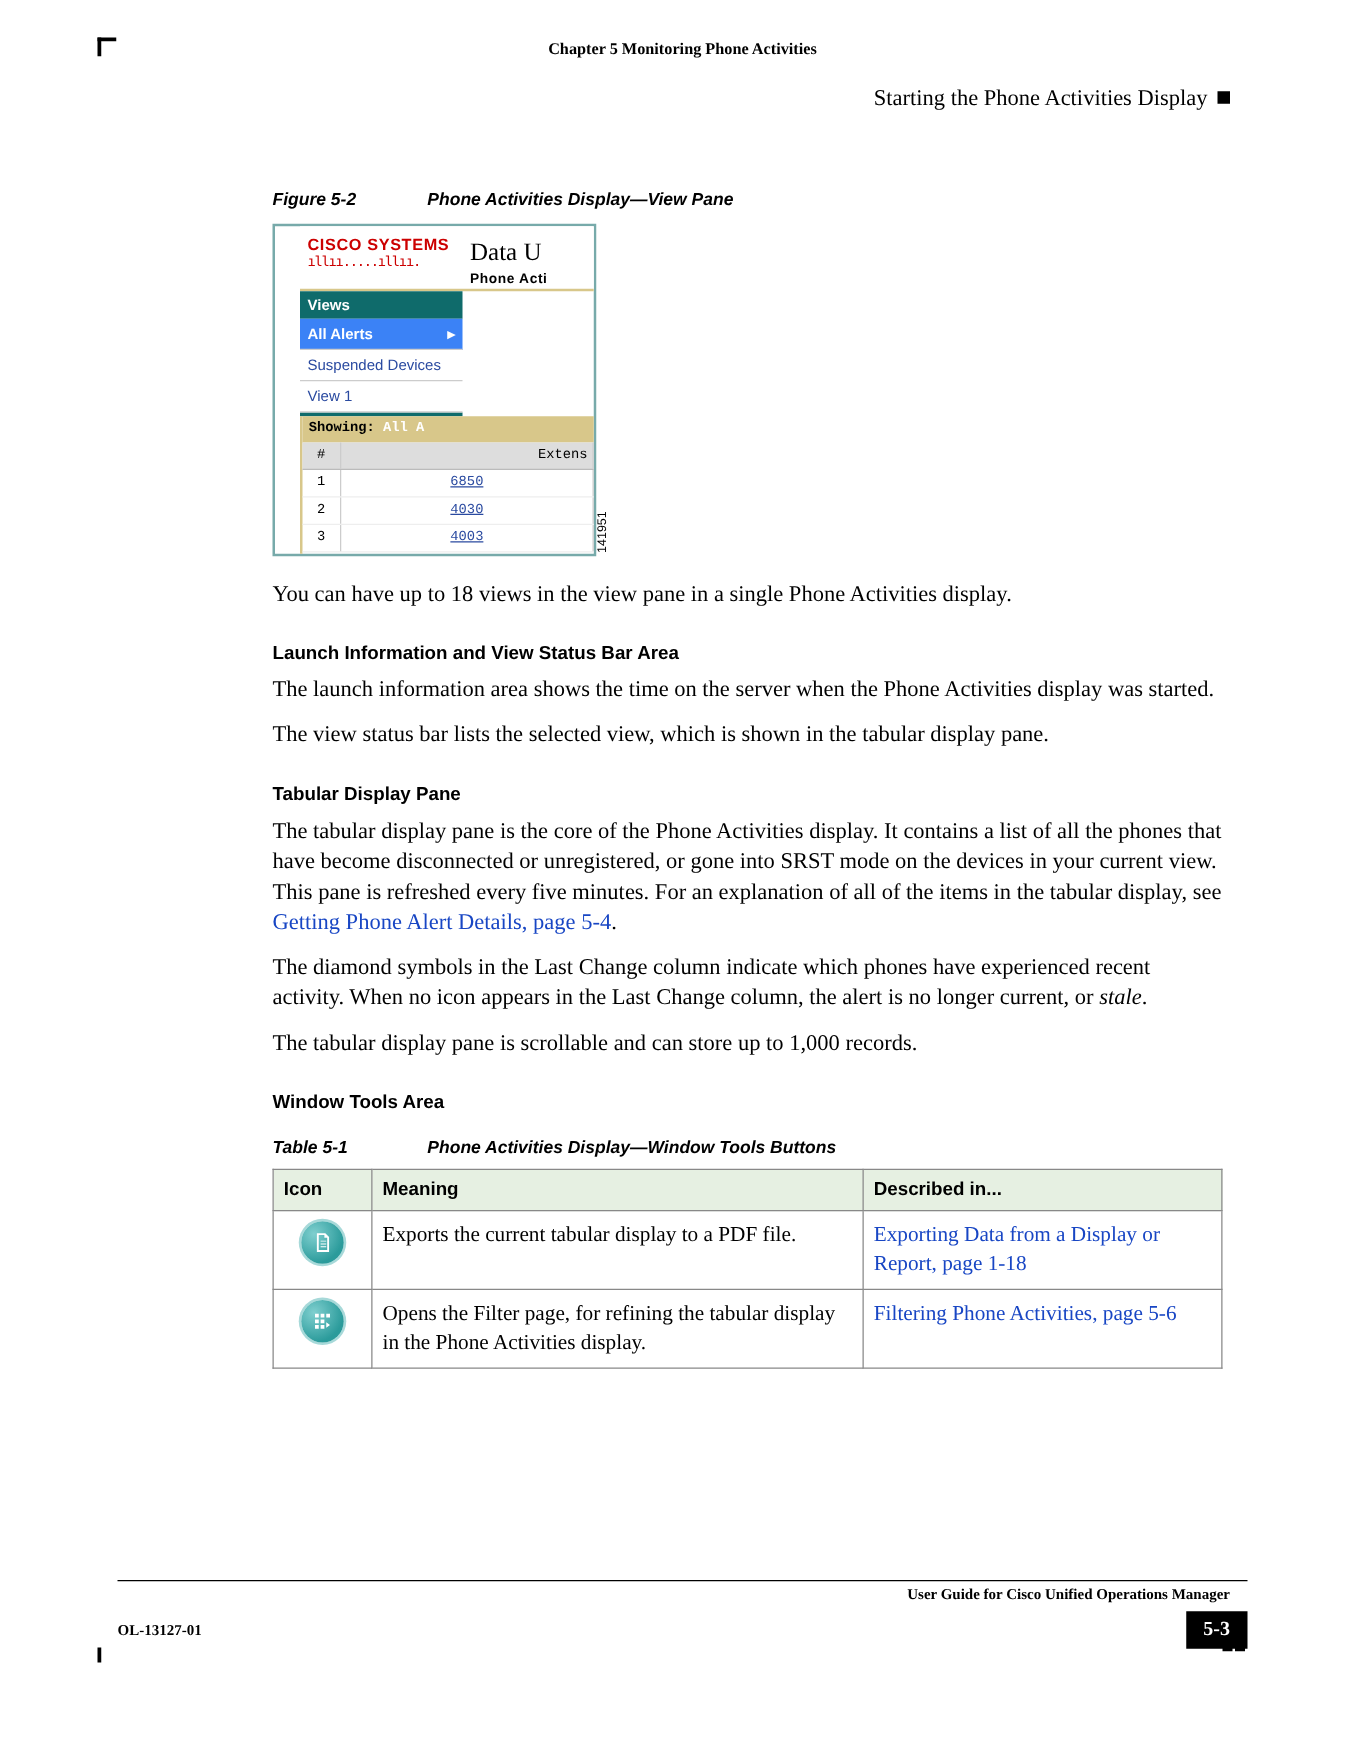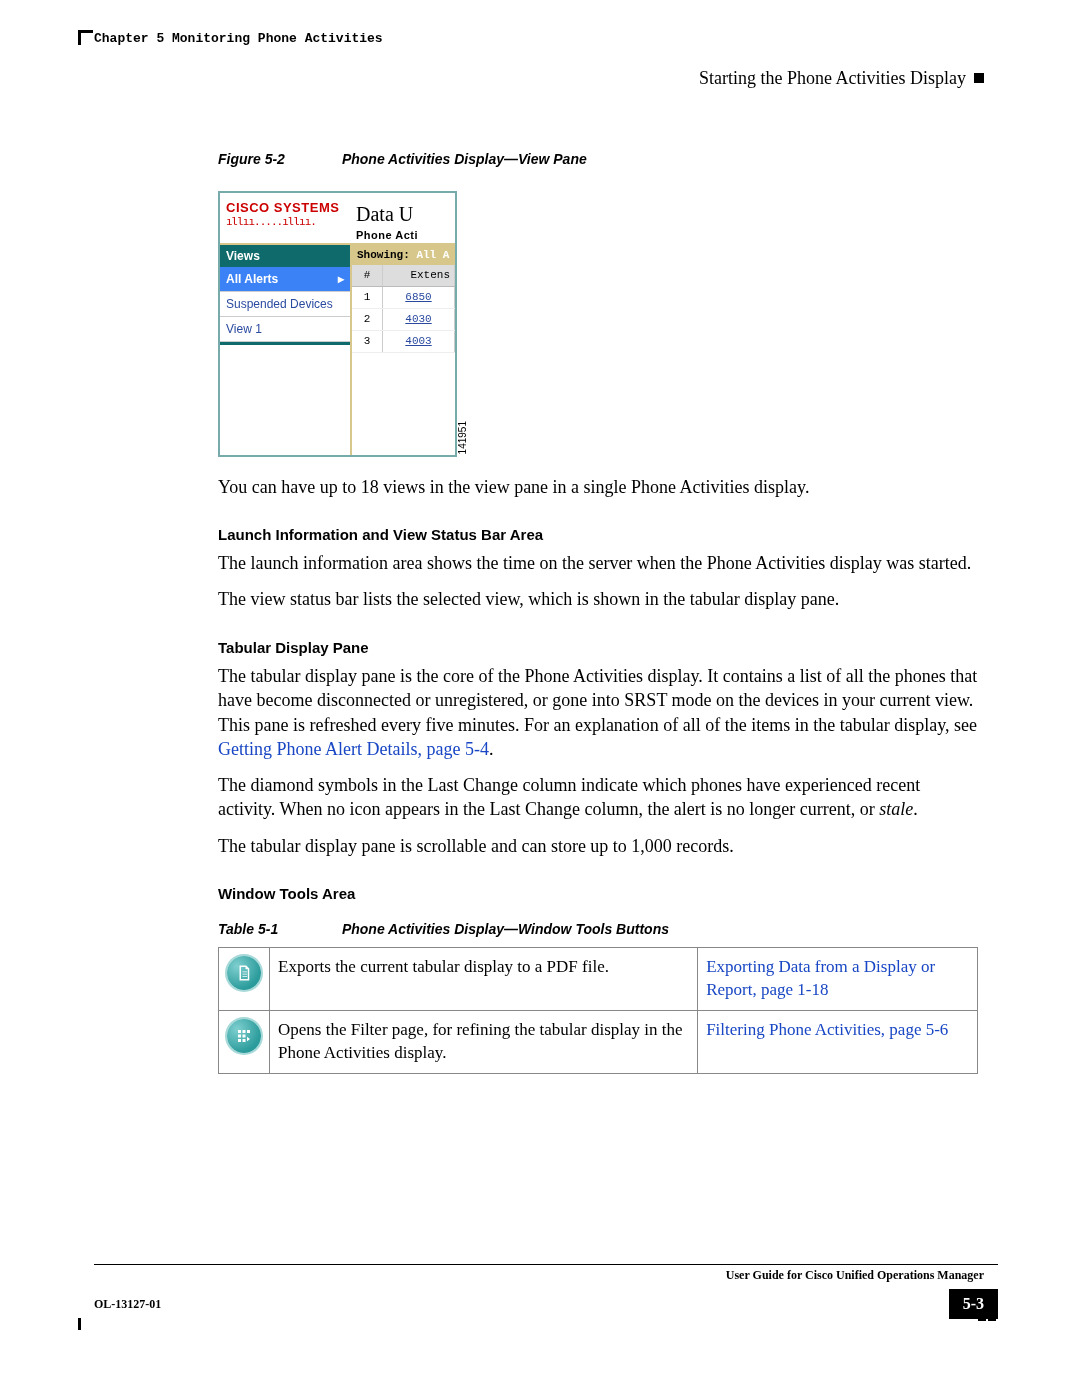--- a/index.html
+++ b/index.html
@@ -24,23 +24,23 @@
     position: absolute;
     left: 78px;
     top: 30px;
     width: 12px;
     height: 12px;
     border-left: 3px solid #000;
     border-top: 3px solid #000;
   }
   .header-row {
     display: flex;
-    justify-content: flex-start;
+    justify-content: center;
     align-items: flex-start;
-    font-family: Liberation Mono, monospace;
+    font-family: Liberation Serif, serif;
     font-size: 13px;
     font-weight: bold;
   }
   .header-left {
     padding-left: 16px;
   }
   .header-right {
     text-align: right;
     margin-top: 22px;
     padding-right: 14px;
@@ -52,32 +52,33 @@
   .content {
     margin-left: 140px;
     margin-top: 60px;
     width: 760px;
   }
   .fig-caption {
     font-family: Arial, Helvetica, sans-serif;
     font-size: 14px;
     font-style: italic;
     font-weight: bold;
-    margin-bottom: 22px;
+    margin-bottom: 10px;
   }
   .fig-caption .fig-label { display:inline-block; width: 120px; }
   
   .screenshot {
     width: 235px;
     border: 2px solid #7aa;
     background: #fff;
     font-family: Arial, Helvetica, sans-serif;
     font-size: 12px;
     position: relative;
     margin-bottom: 18px;
+    padding-left: 20px;
   }
   .ss-top {
     display: flex;
     align-items: flex-start;
     border-bottom: 2px solid #d8c78a;
     background: #fff;
   }
   .ss-logo {
     width: 130px;
     padding: 6px 0 6px 6px;
@@ -106,20 +107,21 @@
     font-weight: 500;
   }
   .ss-headtext .h2 {
     font-weight: bold;
     font-size: 11px;
     letter-spacing: 0.5px;
   }
   .ss-body {
     display: flex;
     height: 210px;
+    flex-direction: column;
   }
   .ss-side {
     width: 130px;
     background: #fff;
   }
   .side-head {
     background: #0f6b6b;
     color: #fff;
     font-weight: bold;
     padding: 3px 6px;
@@ -375,20 +377,25 @@
 
     <div class="sect-h">Window Tools Area</div>
 
     <div class="table-caption">
       <span class="t-label">Table 5-1</span>
       <span>Phone Activities Display—Window Tools Buttons</span>
     </div>
 
     <table class="tools">
       <tbody>
+          <tr>
+        <th style="width:62px">Icon</th>
+        <th>Meaning</th>
+        <th style="width:270px">Described in...</th>
+      </tr>
       <tr>
         <td>
           <div class="tool-icon">
             <svg viewBox="0 0 24 24">
                   <path d="M6 2h9l4 4v16H6zM8 4v16h9V7h-3V4zM10 10h6v1h-6zm0 3h6v1h-6zm0 3h6v1h-6z"></path>
                 </svg>
           </div>
         </td>
         <td>Exports the current tabular display to a PDF file.</td>
         <td><a class="xref">Exporting Data from a Display or Report, page 1-18</a></td>

